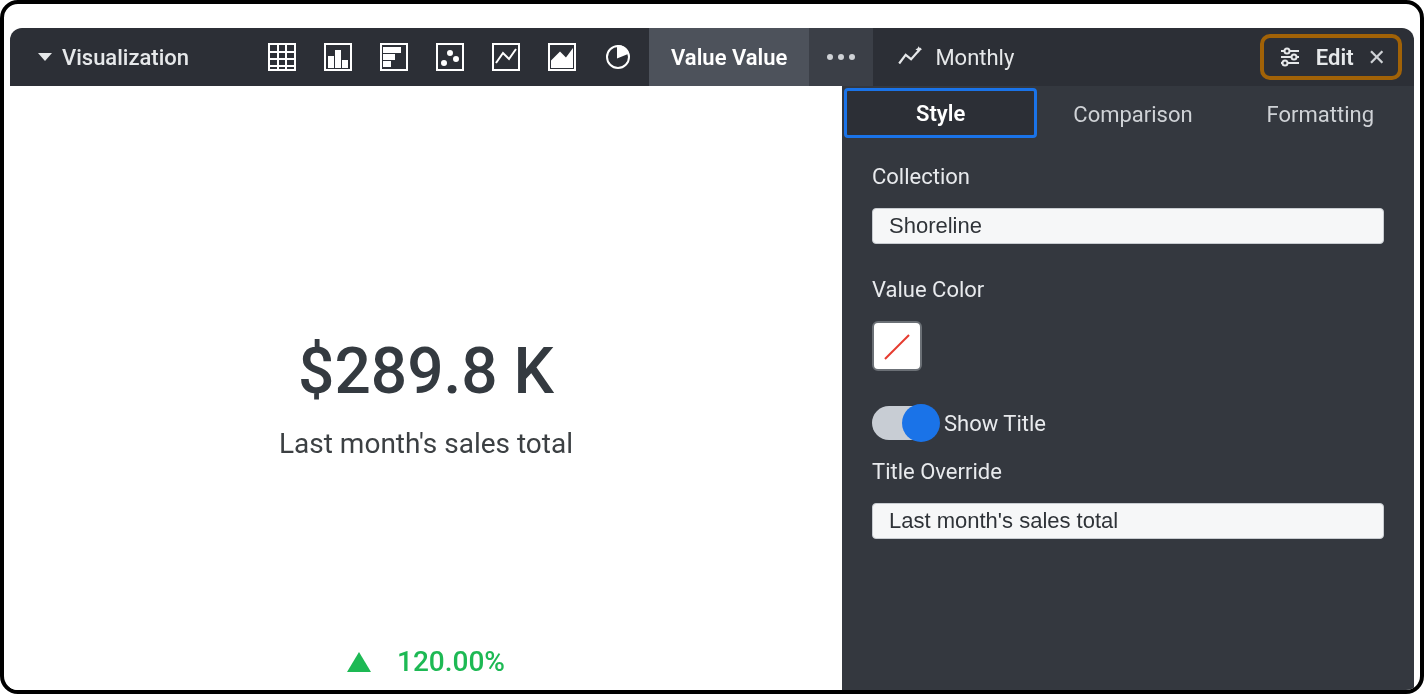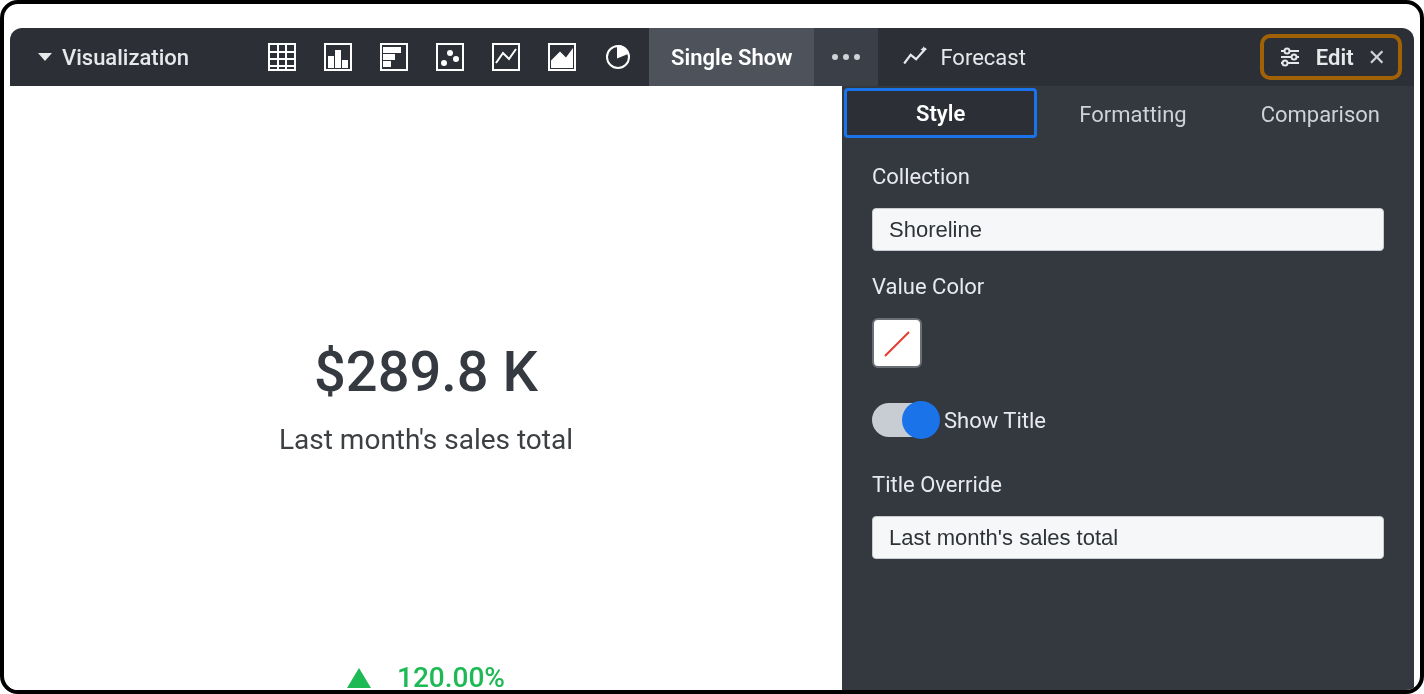--- a/index.html
+++ b/index.html
@@ -50,24 +50,24 @@
   .close-x { font-size: 22px; font-weight: 300; color: #cfd2d6; cursor: pointer; }
 
   .body-area {
     display: flex; height: calc(694px - 8px - 58px - 6px);
     margin: 0 6px 6px 6px;
   }
   .canvas {
     flex: 1; background: #fff; display: flex; flex-direction: column; align-items: center;
     justify-content: center; position: relative;
   }
-  .big-value { font-size: 56px; font-weight: 500; color: #343a40; }
+  .big-value { font-size: 64px; font-weight: 500; color: #343a40; }
   .subtitle { font-size: 28px; color: #3c4043; margin-top: 18px; }
   .delta-row {
-    position: absolute; bottom: 14px; display: flex; align-items: center; gap: 26px;
+    position: absolute; bottom: 30px; display: flex; align-items: center; gap: 26px;
     font-size: 28px; color: #3c4043;
   }
   .delta-up {
     width: 0; height: 0; border-left: 12px solid transparent; border-right: 12px solid transparent;
     border-bottom: 20px solid #1db954;
   }
   .delta-pct { color: #1db954; font-weight: 500; }
 
   .side-panel {
     width: 572px; background: #34383f; color: #e8eaed; display: flex; flex-direction: column;
@@ -78,21 +78,21 @@
     flex: 1; display: flex; align-items: center; justify-content: center; font-size: 22px;
     color: #cfd2d6; cursor: pointer;
   }
   .tab.active {
     background: #2c2f36; color: #fff; font-weight: 600; border: 3px solid #1a73e8;
     border-radius: 4px; margin: 2px 2px 4px 2px;
   }
   .panel-body { padding: 22px 30px 18px 30px; display: flex; flex-direction: column; gap: 19px; overflow: hidden; }
   .field-label { font-size: 22px; color: #e8eaed; }
   .text-input {
-    width: 100%; height: 43px; background: #f6f7f8; border: 1px solid #c8ccd1;
+    width: 100%; height: 36px; background: #f6f7f8; border: 1px solid #c8ccd1;
     border-radius: 4px; padding: 0 16px; font-size: 22px; color: #2f3338;
   }
   .swatch-row { display: flex; }
   .swatch {
     width: 50px; height: 50px; background: #fff; border: 2px solid #6b7076;
     border-radius: 6px; position: relative; cursor: pointer;
   }
   .swatch::after {
     content: ""; position: absolute; left: 6px; right: 6px; top: 50%; height: 2px;
     background: #e63b2f; transform: rotate(-45deg);
@@ -168,36 +168,36 @@
       </div>
       <div class="tb-icon-btn">
         <svg viewBox="0 0 32 32" fill="none" stroke="#fff" stroke-width="2">
           <circle cx="16" cy="16" r="11"></circle>
           <path d="M16 16 L16 5 A11 11 0 0 1 26 12 Z" fill="#fff"></path>
         </svg>
       </div>
     </div>
 
     <div class="tb-chip">
-      <span>Single Show</span>
+      <span>Value Value</span>
     </div>
     <div class="tb-ellipsis">
       <div class="dots">
           <span></span>
           <span></span>
           <span></span>
         </div>
     </div>
 
     <div class="tb-forecast">
       <svg width="26" height="26" viewBox="0 0 24 24" fill="none" stroke="#e6e8ea" stroke-width="2">
         <polyline points="2,18 8,10 13,14 22,4"></polyline>
         <path d="M20 2 l1 2 l2 1 l-2 1 l-1 2 l-1 -2 l-2 -1 l2 -1 Z" fill="#e6e8ea" stroke="none"></path>
       </svg>
-      <span>Forecast</span>
+      <span>Monthly</span>
     </div>
 
     <div class="tb-spacer"></div>
 
     <div class="tb-edit-group">
       <svg width="24" height="24" viewBox="0 0 24 24" fill="none" stroke="#e6e8ea" stroke-width="2">
         <line x1="3" y1="6" x2="21" y2="6"></line>
           <circle cx="9" cy="6" r="2.5" fill="#2c2f36"></circle>
         <line x1="3" y1="12" x2="21" y2="12"></line>
           <circle cx="16" cy="12" r="2.5" fill="#2c2f36"></circle>
@@ -219,42 +219,42 @@
         <span class="delta-pct">120.00%</span>
       </div>
     </div>
 
     <div class="side-panel">
       <div class="tabs">
         <div class="tab active">
           <span>Style</span>
         </div>
         <div class="tab">
+          <span>Comparison</span>
+        </div>
+        <div class="tab">
           <span>Formatting</span>
-        </div>
-        <div class="tab">
-          <span>Comparison</span>
         </div>
       </div>
 
       <div class="panel-body">
         <div class="field-label">Collection</div>
         <input class="text-input" value="Shoreline" style="">
 
-        <div class="field-label" style="margin-top:4px">Value Color</div>
+        <div class="field-label" style="margin-top:14px">Value Color</div>
         <div class="swatch-row">
           <div class="swatch"></div>
         </div>
 
         <div class="toggle-row" style="margin-top:16px">
           <div class="toggle">
               <div class="knob"></div>
             </div>
           <span class="toggle-label">Show Title</span>
         </div>
 
-        <div class="field-label" style="margin-top:16px">Title Override</div>
+        <div class="field-label" style="margin-top:0">Title Override</div>
         <input class="text-input" value="Last month's sales total" style="">
       </div>
     </div>
 
   </div>
 </div>
 
 </body></html>

